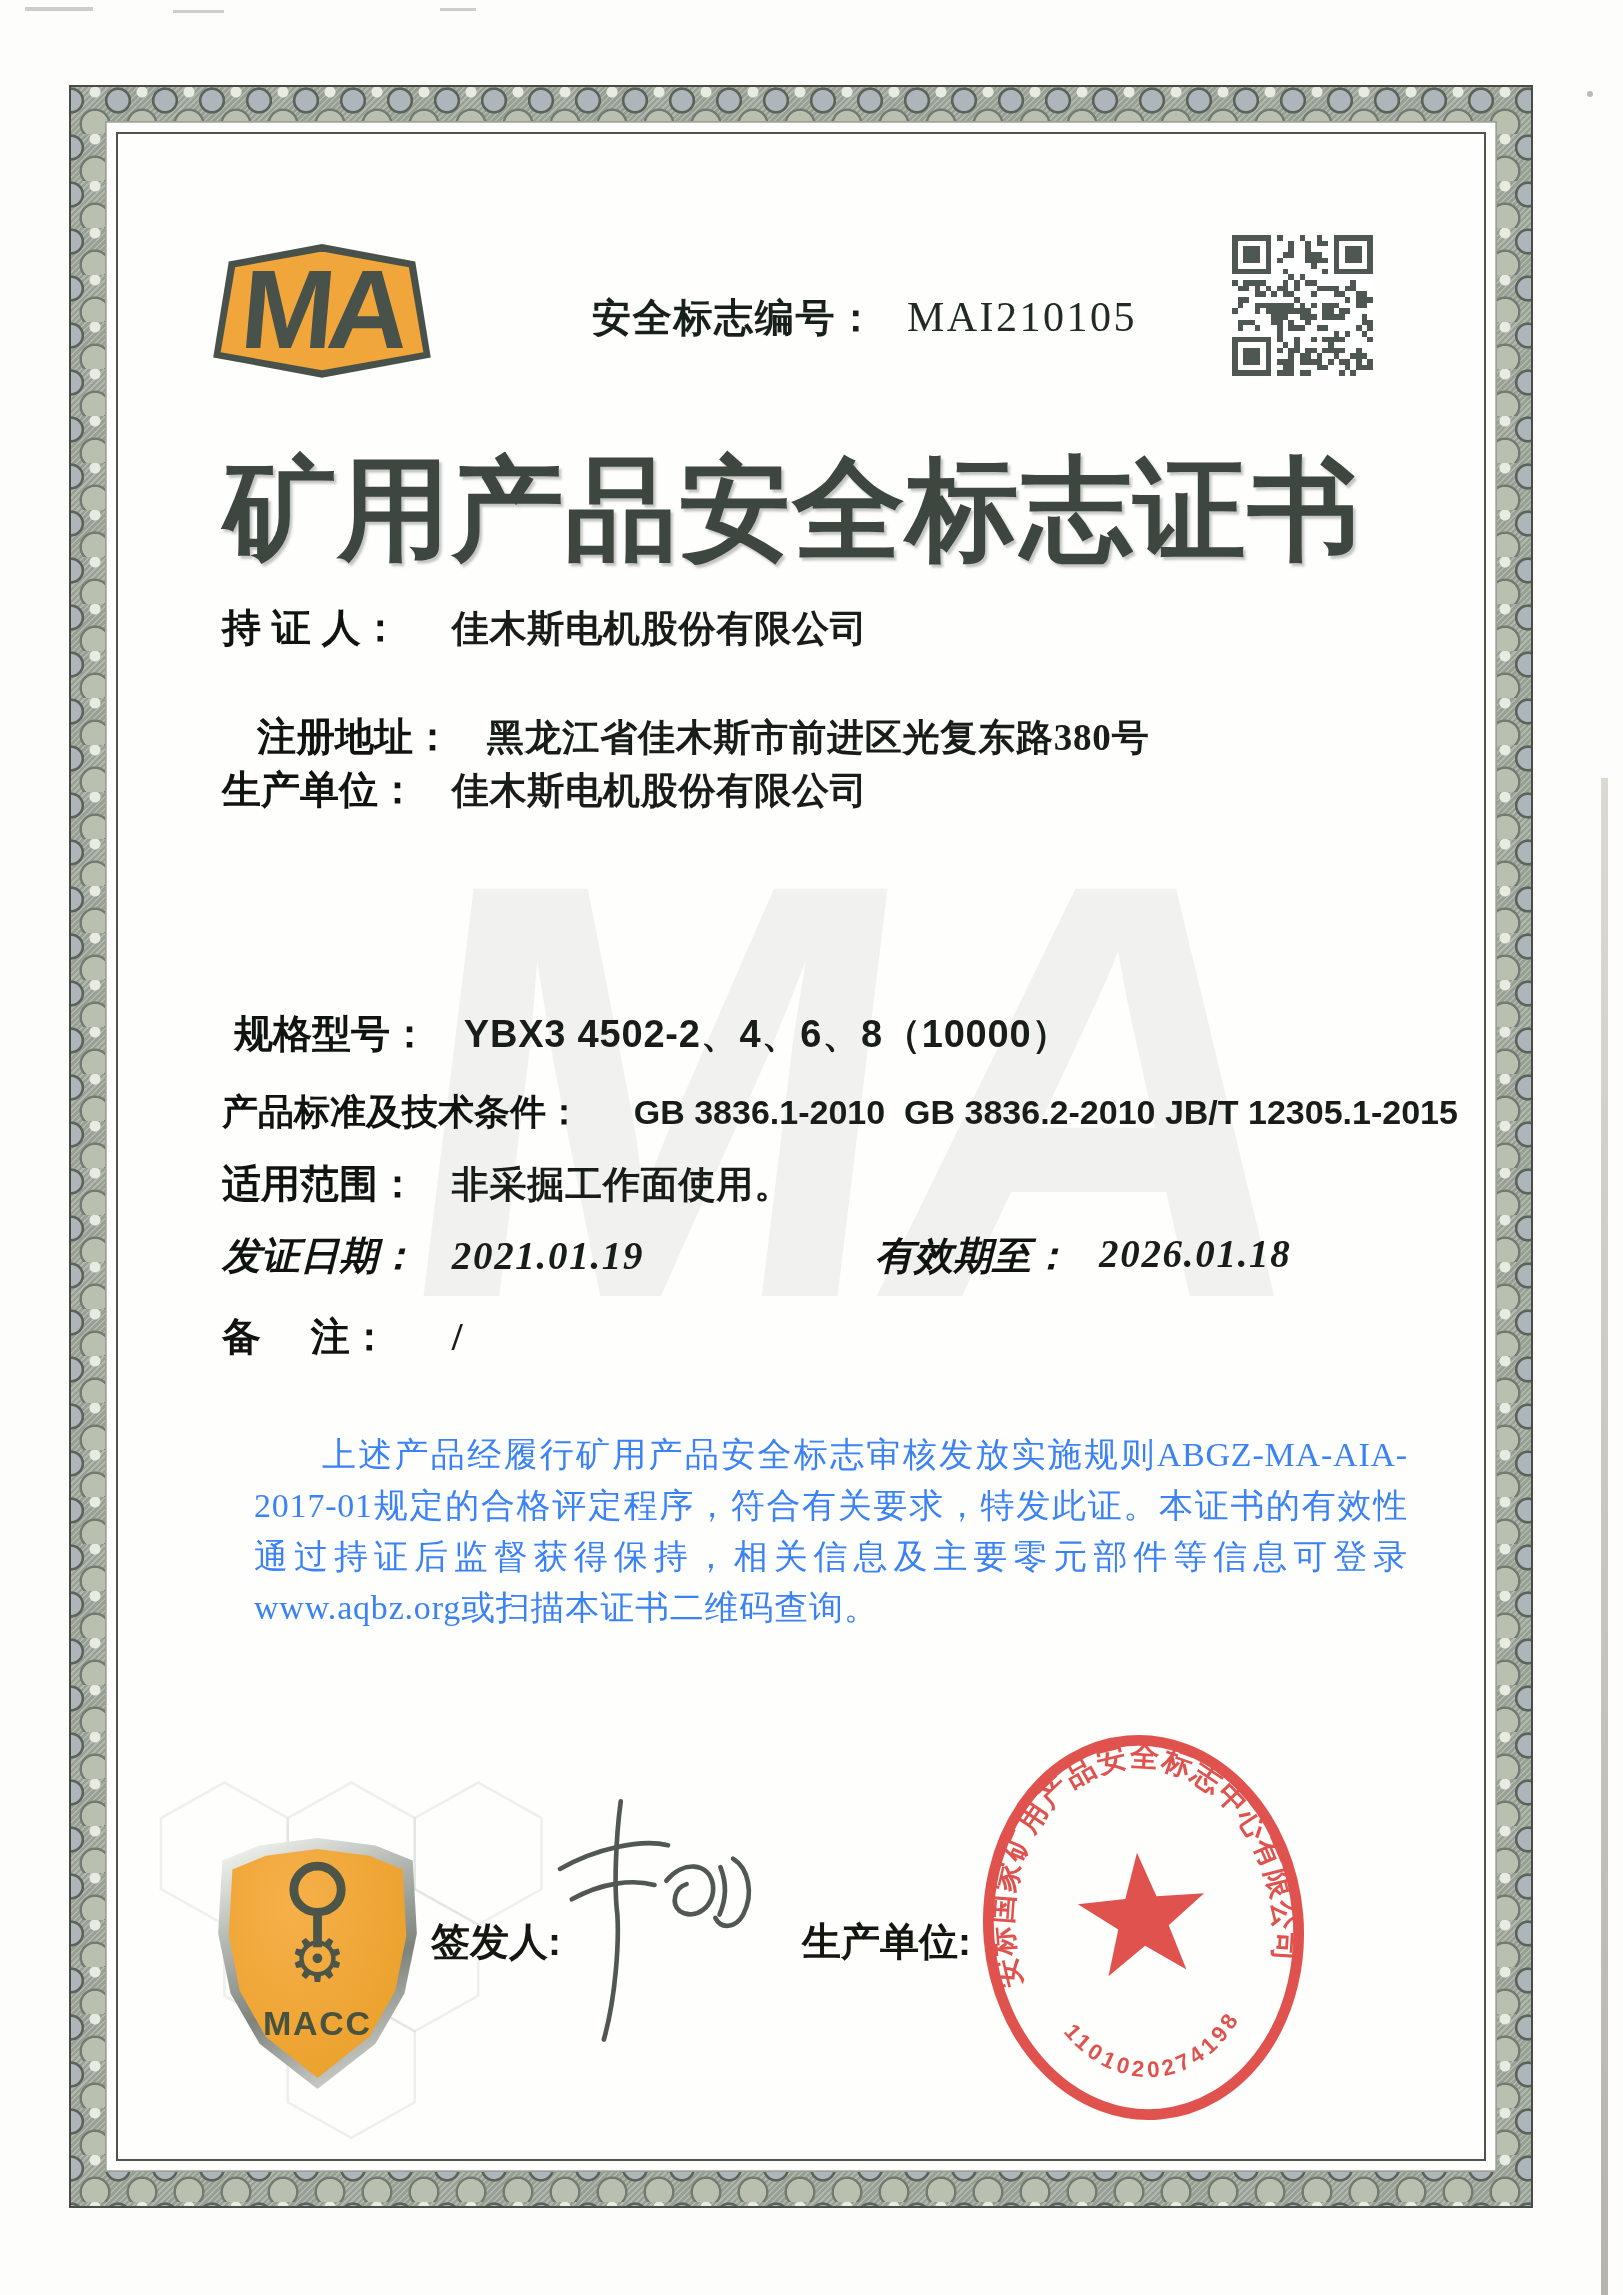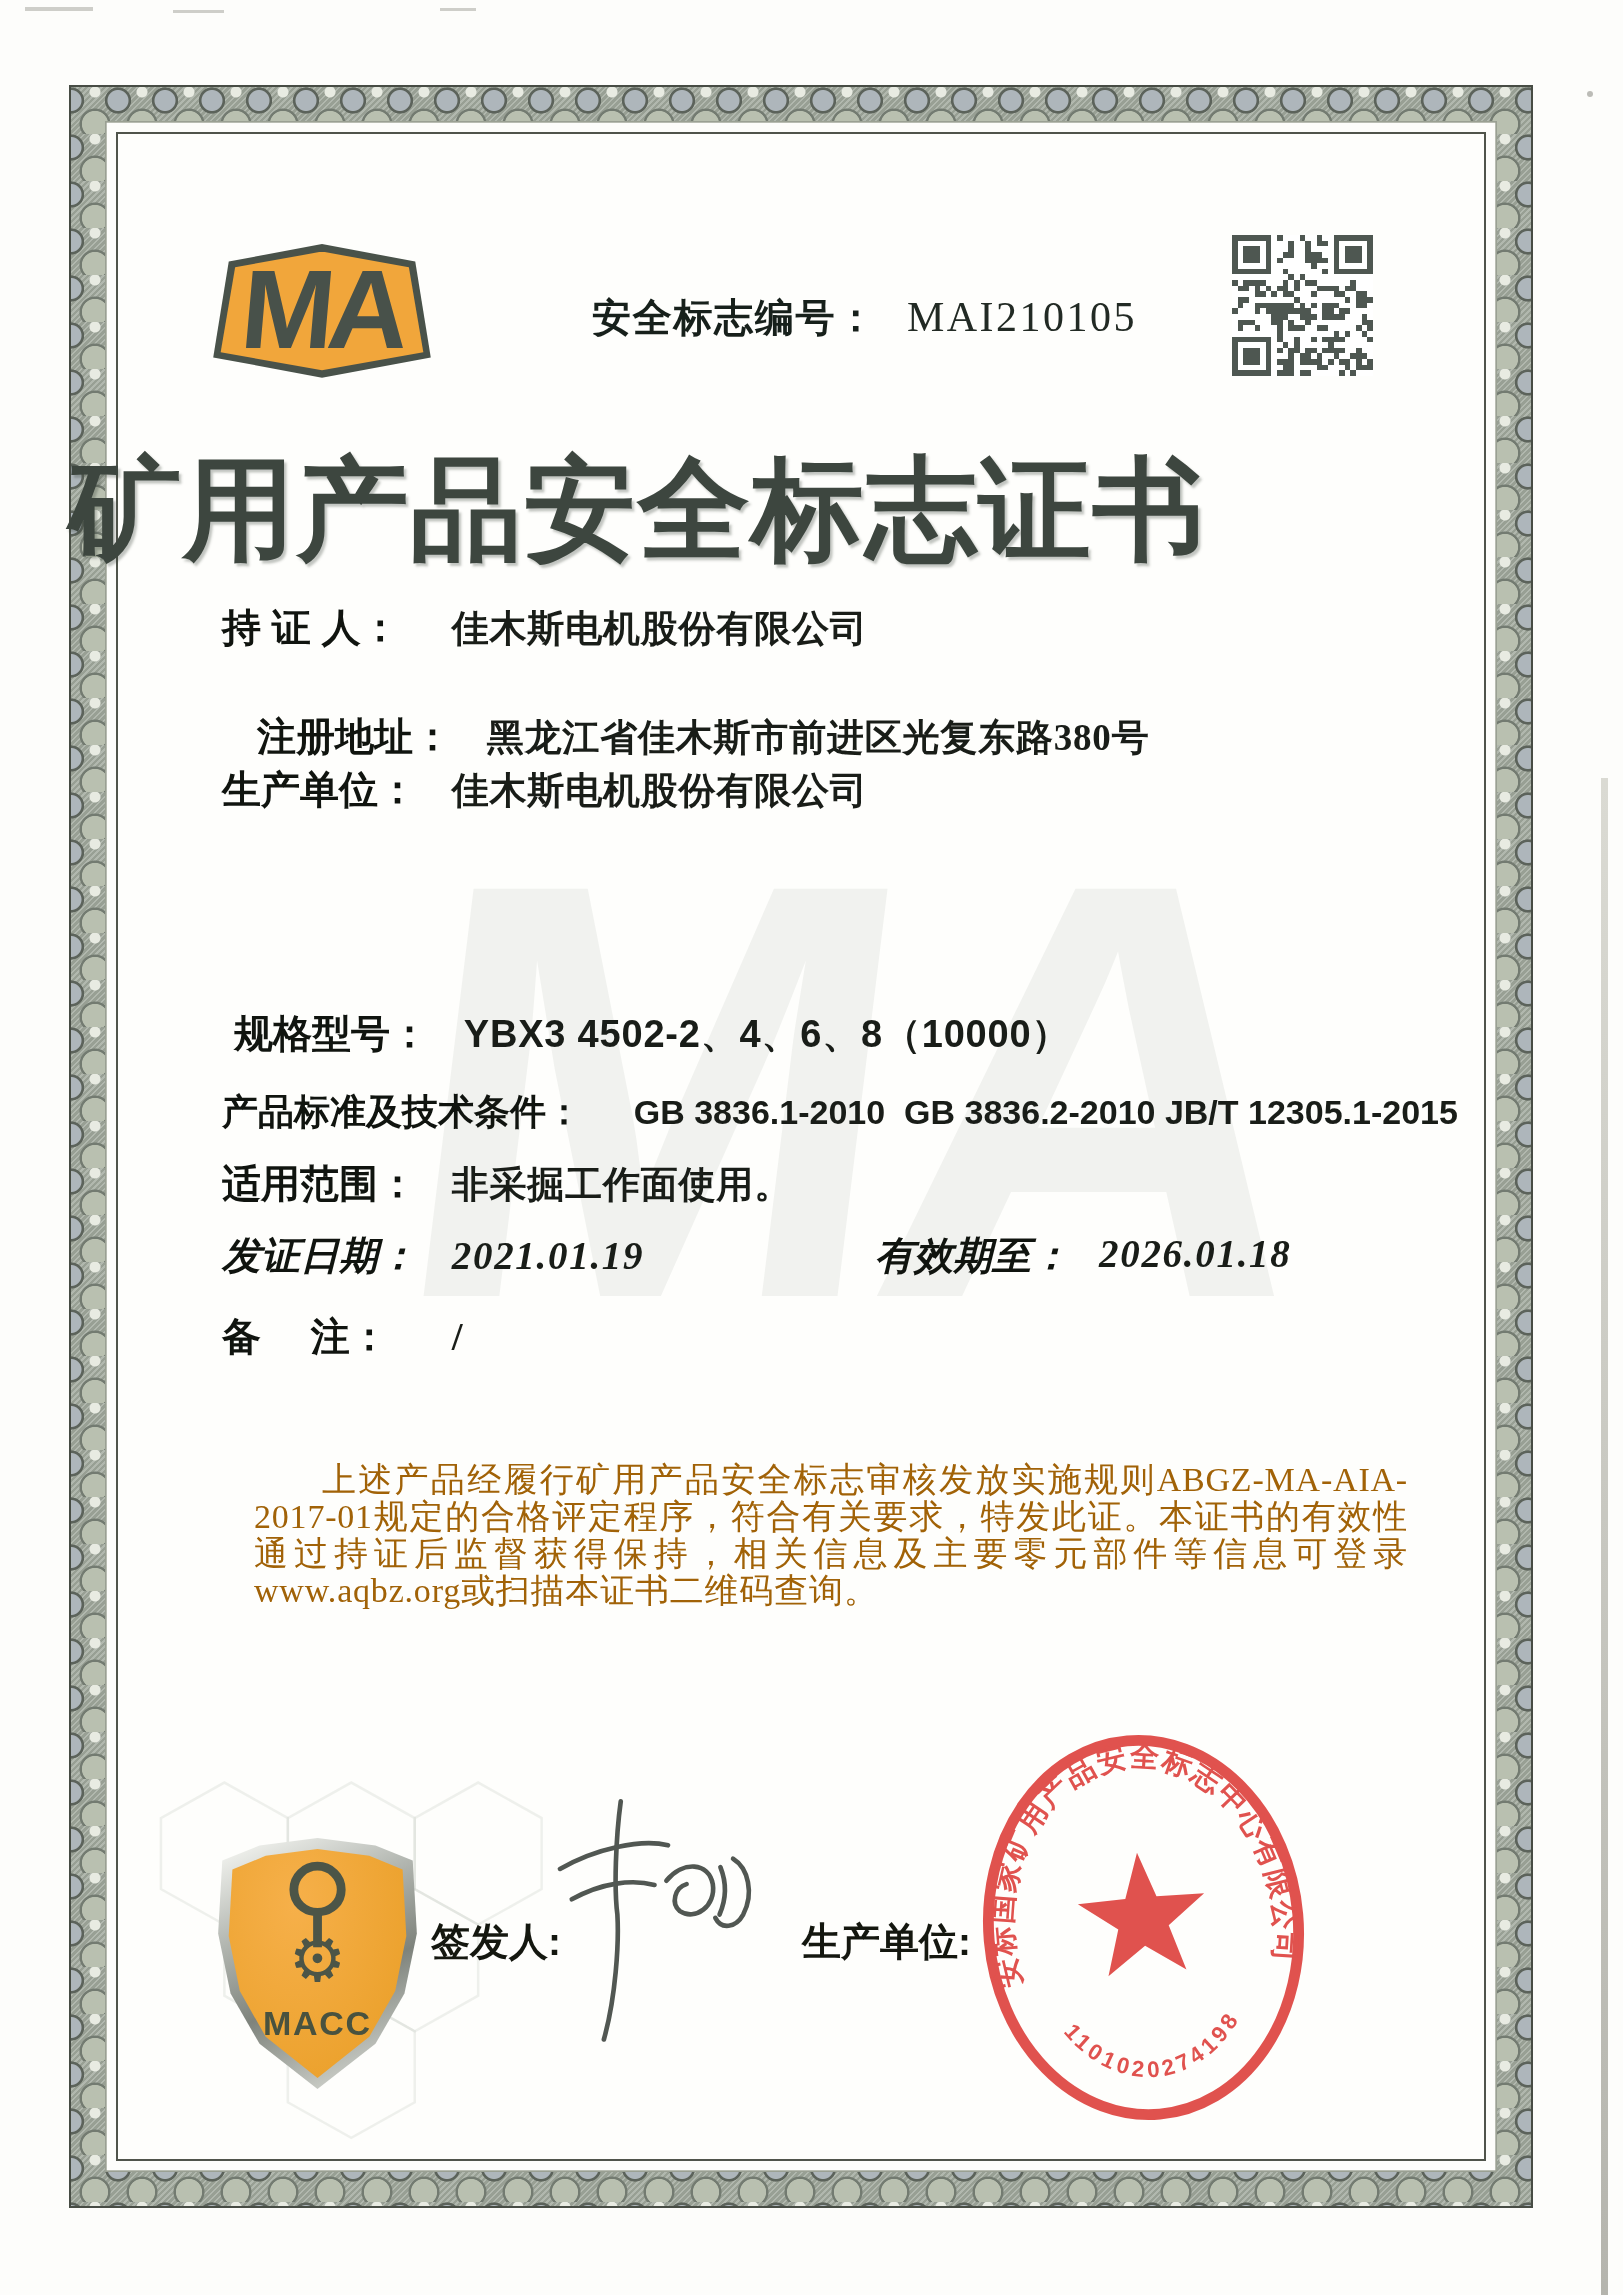--- a/index.html
+++ b/index.html
@@ -42,42 +42,42 @@
     transform:skewX(-5deg);padding-bottom:5px;}
 
   
   .header-line{position:absolute;left:592px;top:291px;z-index:3;display:flex;align-items:baseline;gap:30px;}
   .header-label{font-size:39px;font-weight:700;color:#17201b;letter-spacing:1.7px;}
   .header-number{font-family:"Liberation Serif","DejaVu Serif",serif;font-size:42px;color:#222a24;letter-spacing:2.5px;}
 
   .qr{position:absolute;left:1230px;top:235px;width:145px;height:141px;z-index:3;}
 
   
-  .title{position:absolute;left:69px;top:435px;width:1292px;z-index:3;text-align:left;
+  .title{position:absolute;left:69px;top:435px;width:1292px;z-index:3;text-align:right;
     font-size:112px;font-weight:900;letter-spacing:1.7px;color:#3d463f;
     text-shadow:2.5px 3.4px 2.5px rgba(52,62,54,.30);}
 
   
   .field{position:absolute;left:222px;z-index:3;white-space:nowrap;}
   .flabel{display:inline-block;font-size:39px;font-weight:700;color:#10140f;vertical-align:baseline;}
   .w267{width:226px;} .w482{width:408px;font-size:36px;}
   .fvalue{font-family:"Liberation Serif","DejaVu Serif",serif;font-size:37px;font-weight:700;color:#191d18;letter-spacing:0.8px;}
   .fvalue-model{font-family:"Liberation Sans","DejaVu Sans",sans-serif;font-size:38px;}
   .fvalue-gb{font-family:"Liberation Sans","DejaVu Sans",sans-serif;font-size:34px;white-space:pre;letter-spacing:0;}
   .fvalue-date{font-size:39px;letter-spacing:1.7px;}
   .r0{top:601px;} .r1{top:710px;margin-left:35px;} .r2{top:763px;} .r3{top:845px;} .r4{top:926px;}
   .r5{top:1007px;margin-left:12px;} .r6{top:1088px;} .r7{top:1157px;} .r8{top:1229px;} .r9{top:1310px;}
   .valid-label{position:absolute;left:653px;top:0;}
   .valid-value{position:absolute;left:877px;top:1.7px;}
   .r8wrap{width:1184px;font-style:italic;}
 
   
-  .paragraph{position:absolute;left:254px;top:1461px;width:1154px;z-index:3;
-    font-family:"Liberation Serif","DejaVu Serif",serif;font-size:34px;line-height:37px;
-    color:#a16207;text-align:justify;text-indent:68px;letter-spacing:0.8px;}
+  .paragraph{position:absolute;left:254px;top:1429px;width:1154px;z-index:3;
+    font-family:"Liberation Serif","DejaVu Serif",serif;font-size:34px;line-height:51px;
+    color:#3b82f6;text-align:justify;text-indent:68px;letter-spacing:0.8px;}
 
   
   .shield{position:absolute;left:214px;top:1838px;width:207px;height:251px;z-index:3;}
   .shield-outer{position:absolute;inset:0;
     background:linear-gradient(155deg,#f4f5f1 4%,#b3b7b1 32%,#7e837c 58%,#e0e2dc 96%);
     clip-path:polygon(50% 0%,78% 3%,96% 9%,98% 38%,92% 62%,78% 82%,50% 100%,22% 82%,8% 62%,2% 38%,4% 9%,22% 3%);}
   .shield-inner{position:absolute;inset:11px;
     background:radial-gradient(ellipse at 38% 24%,#f6b04a,#eca22e 72%);
     clip-path:polygon(50% 0%,78% 3%,96% 9%,98% 38%,92% 62%,78% 82%,50% 100%,22% 82%,8% 62%,2% 38%,4% 9%,22% 3%);}
   .shield-tools{position:absolute;left:0;right:0;top:12px;text-align:center;

